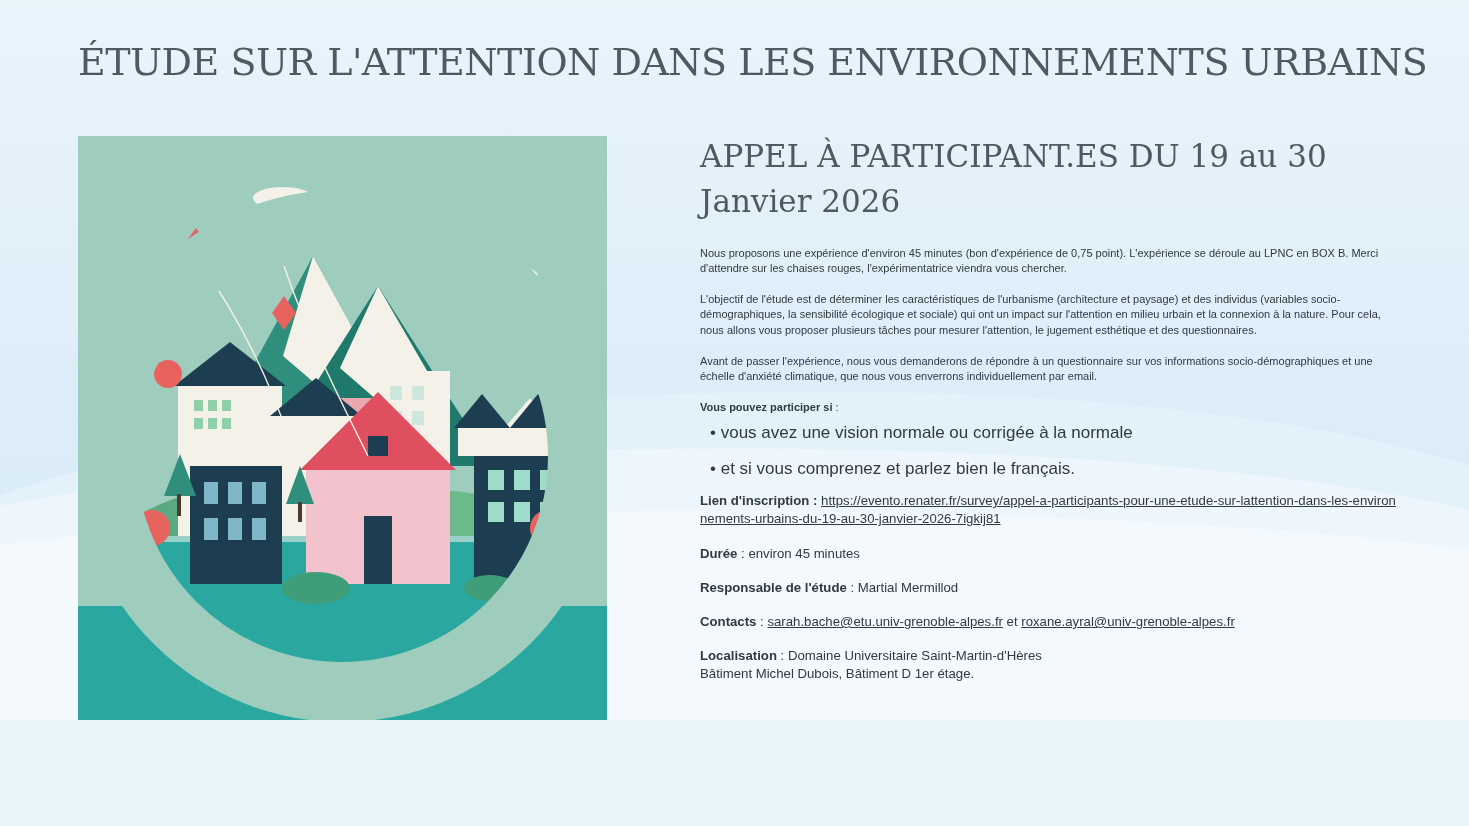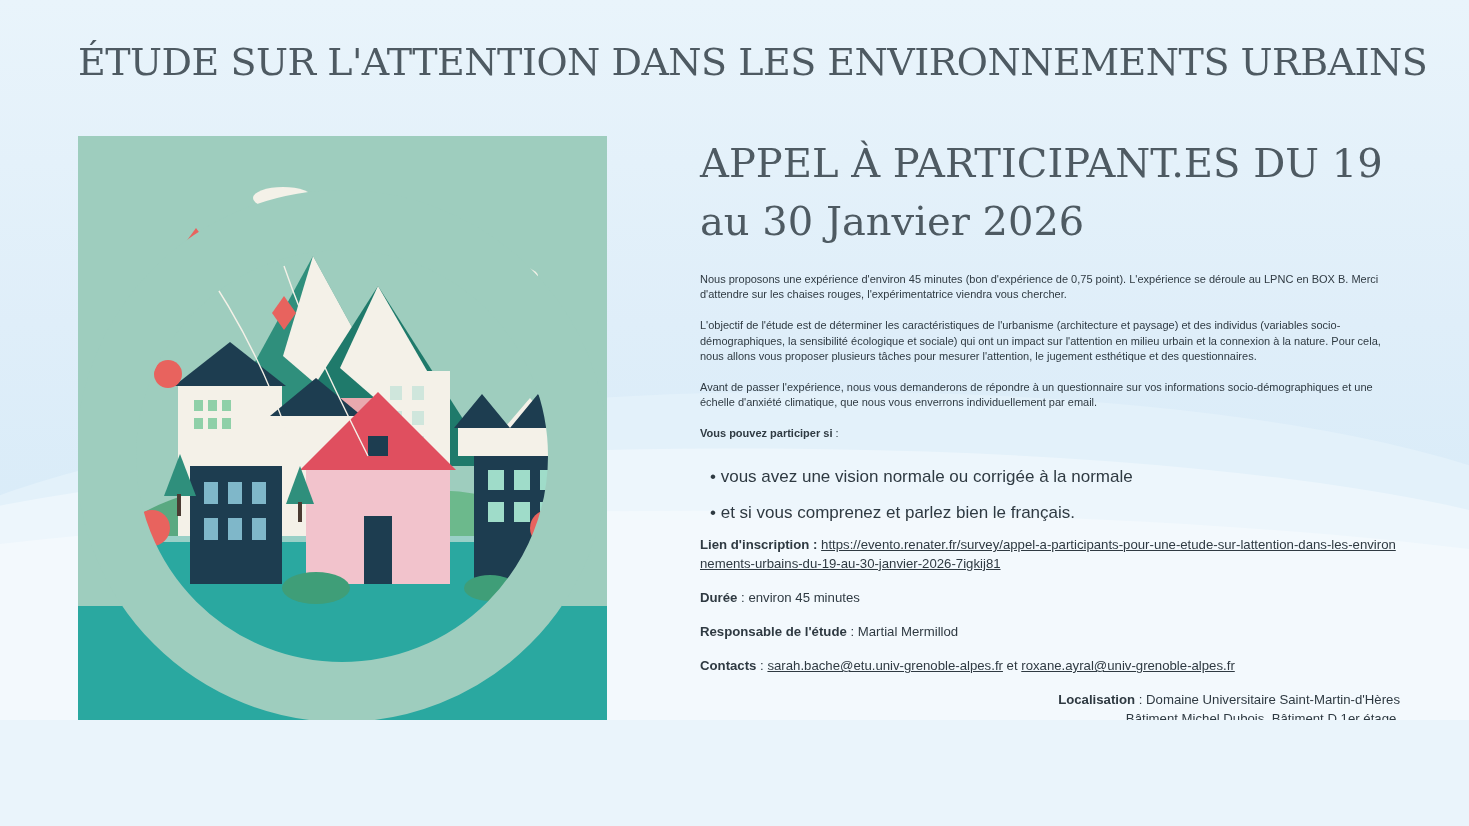--- a/index.html
+++ b/index.html
@@ -130,49 +130,49 @@
 
   
   .right {
     position: absolute;
     left: 700px;
     top: 134px;
     width: 700px;
   }
   .subtitle {
     font-family: "DejaVu Serif", serif;
-    font-size: 40px;
+    font-size: 31px;
     line-height: 1.45;
     color: #4e5a62;
     font-weight: 400;
     margin: 0 0 22px 0;
   }
   .body-text {
     font-size: 11px;
     line-height: 1.38;
     color: #2f3a42;
     margin: 0 0 16px 0;
     max-width: 690px;
   }
-  .body-text.tight { margin-bottom: 24px; }
+  .body-text.tight { margin-bottom: 6px; }
   .bullets { margin: 0 0 4px 0; }
   .bullet {
     font-size: 17px;
     color: #2f3a42;
     line-height: 1.38;
     margin: 0 0 12px 10px;
   }
   .label { font-weight: 700; }
   a.link {
     color: #2f3a42;
     text-decoration: underline;
     word-break: break-all;
   }
   .field { font-size: 13.2px; color: #2f3a42; margin: 0 0 16px 0; line-height: 1.38; }
-  .field.last { margin-bottom: 14px; text-align: right; }
+  .field.last { margin-bottom: 14px; }
   .closing { font-size: 13.2px; color: #2f3a42; line-height: 1.38; margin-top: 18px;}
 </style>
 </head>
 <body>
 
 <div class="poster">
   <div class="wave1"></div>
   <div class="wave2"></div>
   <div class="wave3"></div>
 

